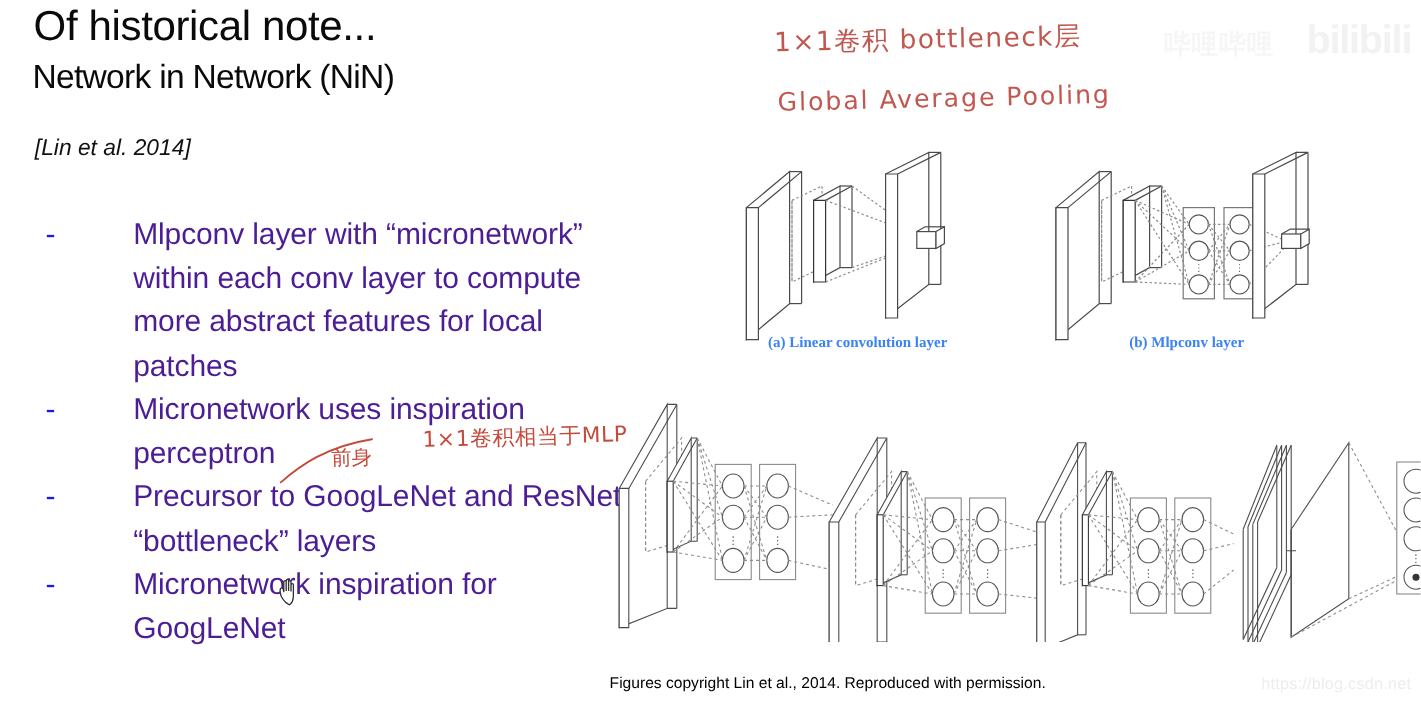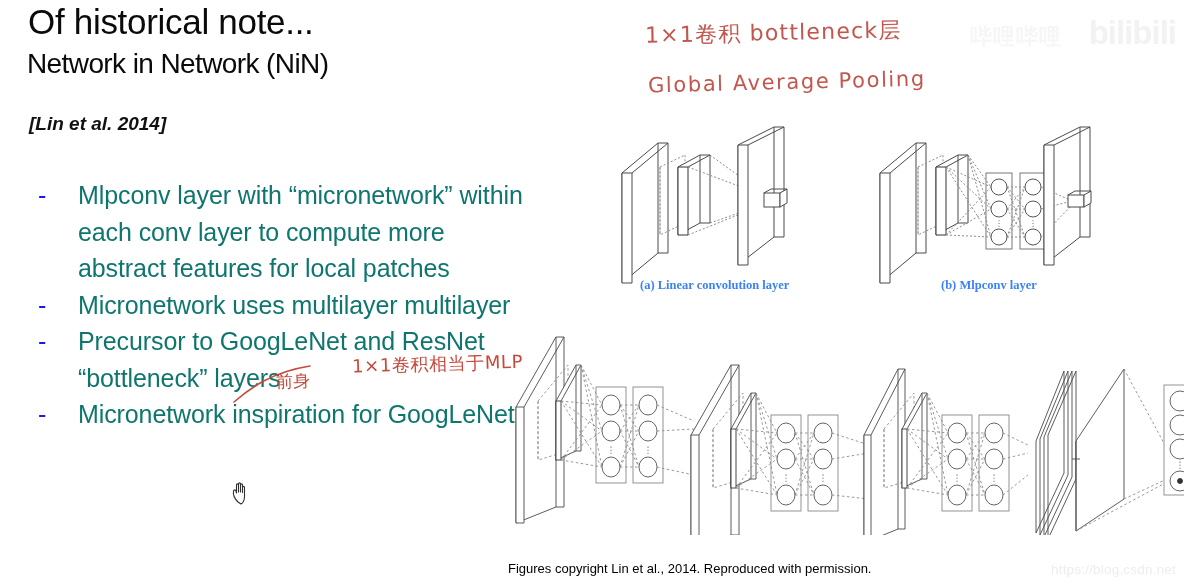--- a/index.html
+++ b/index.html
@@ -37,21 +37,21 @@
     color: #0a0a0a;
     letter-spacing: -0.6px;
     white-space: nowrap;
   }
   #citation {
     position: absolute;
     left: 29px;
     top: 113px;
     font-size: 19px;
     font-style: italic;
-    font-weight: bold;
+    font-weight: normal;
     color: #111111;
     white-space: nowrap;
   }
 
   
   #bullets {
     position: absolute;
     left: 30px;
     top: 177px;
     width: 500px;
@@ -67,22 +67,23 @@
   .bullet .dash {
     width: 48px;
     flex: 0 0 48px;
     color: #1a1ae8;
     font-size: 25px;
     padding-left: 8px;
     box-sizing: border-box;
   }
   .bullet .btext {
     flex: 1 1 auto;
-    color: #0f766e;
+    color: #4c1d95;
     letter-spacing: -0.1px;
+    margin-left: 33px;
   }
 
   
   .hand {
     position: absolute;
     color: #c1574f;
     font-family: "DejaVu Sans", sans-serif;
     white-space: nowrap;
     pointer-events: none;
   }
@@ -203,21 +204,21 @@
   <div id="title-main">Network in Network (NiN)</div>
   <div id="citation">[Lin et al. 2014]</div>
 
   <div id="bullets">
     <div class="bullet">
       <span class="dash">-</span>
       <span class="btext">Mlpconv layer with “micronetwork” within each conv layer to compute more abstract features for local patches</span>
     </div>
     <div class="bullet">
       <span class="dash">-</span>
-      <span class="btext">Micronetwork uses multilayer multilayer</span>
+      <span class="btext">Micronetwork uses inspiration perceptron</span>
     </div>
     <div class="bullet">
       <span class="dash">-</span>
       <span class="btext">Precursor to GoogLeNet and ResNet “bottleneck” layers</span>
     </div>
     <div class="bullet">
       <span class="dash">-</span>
       <span class="btext">Micronetwork inspiration for GoogLeNet</span>
     </div>
   </div>

